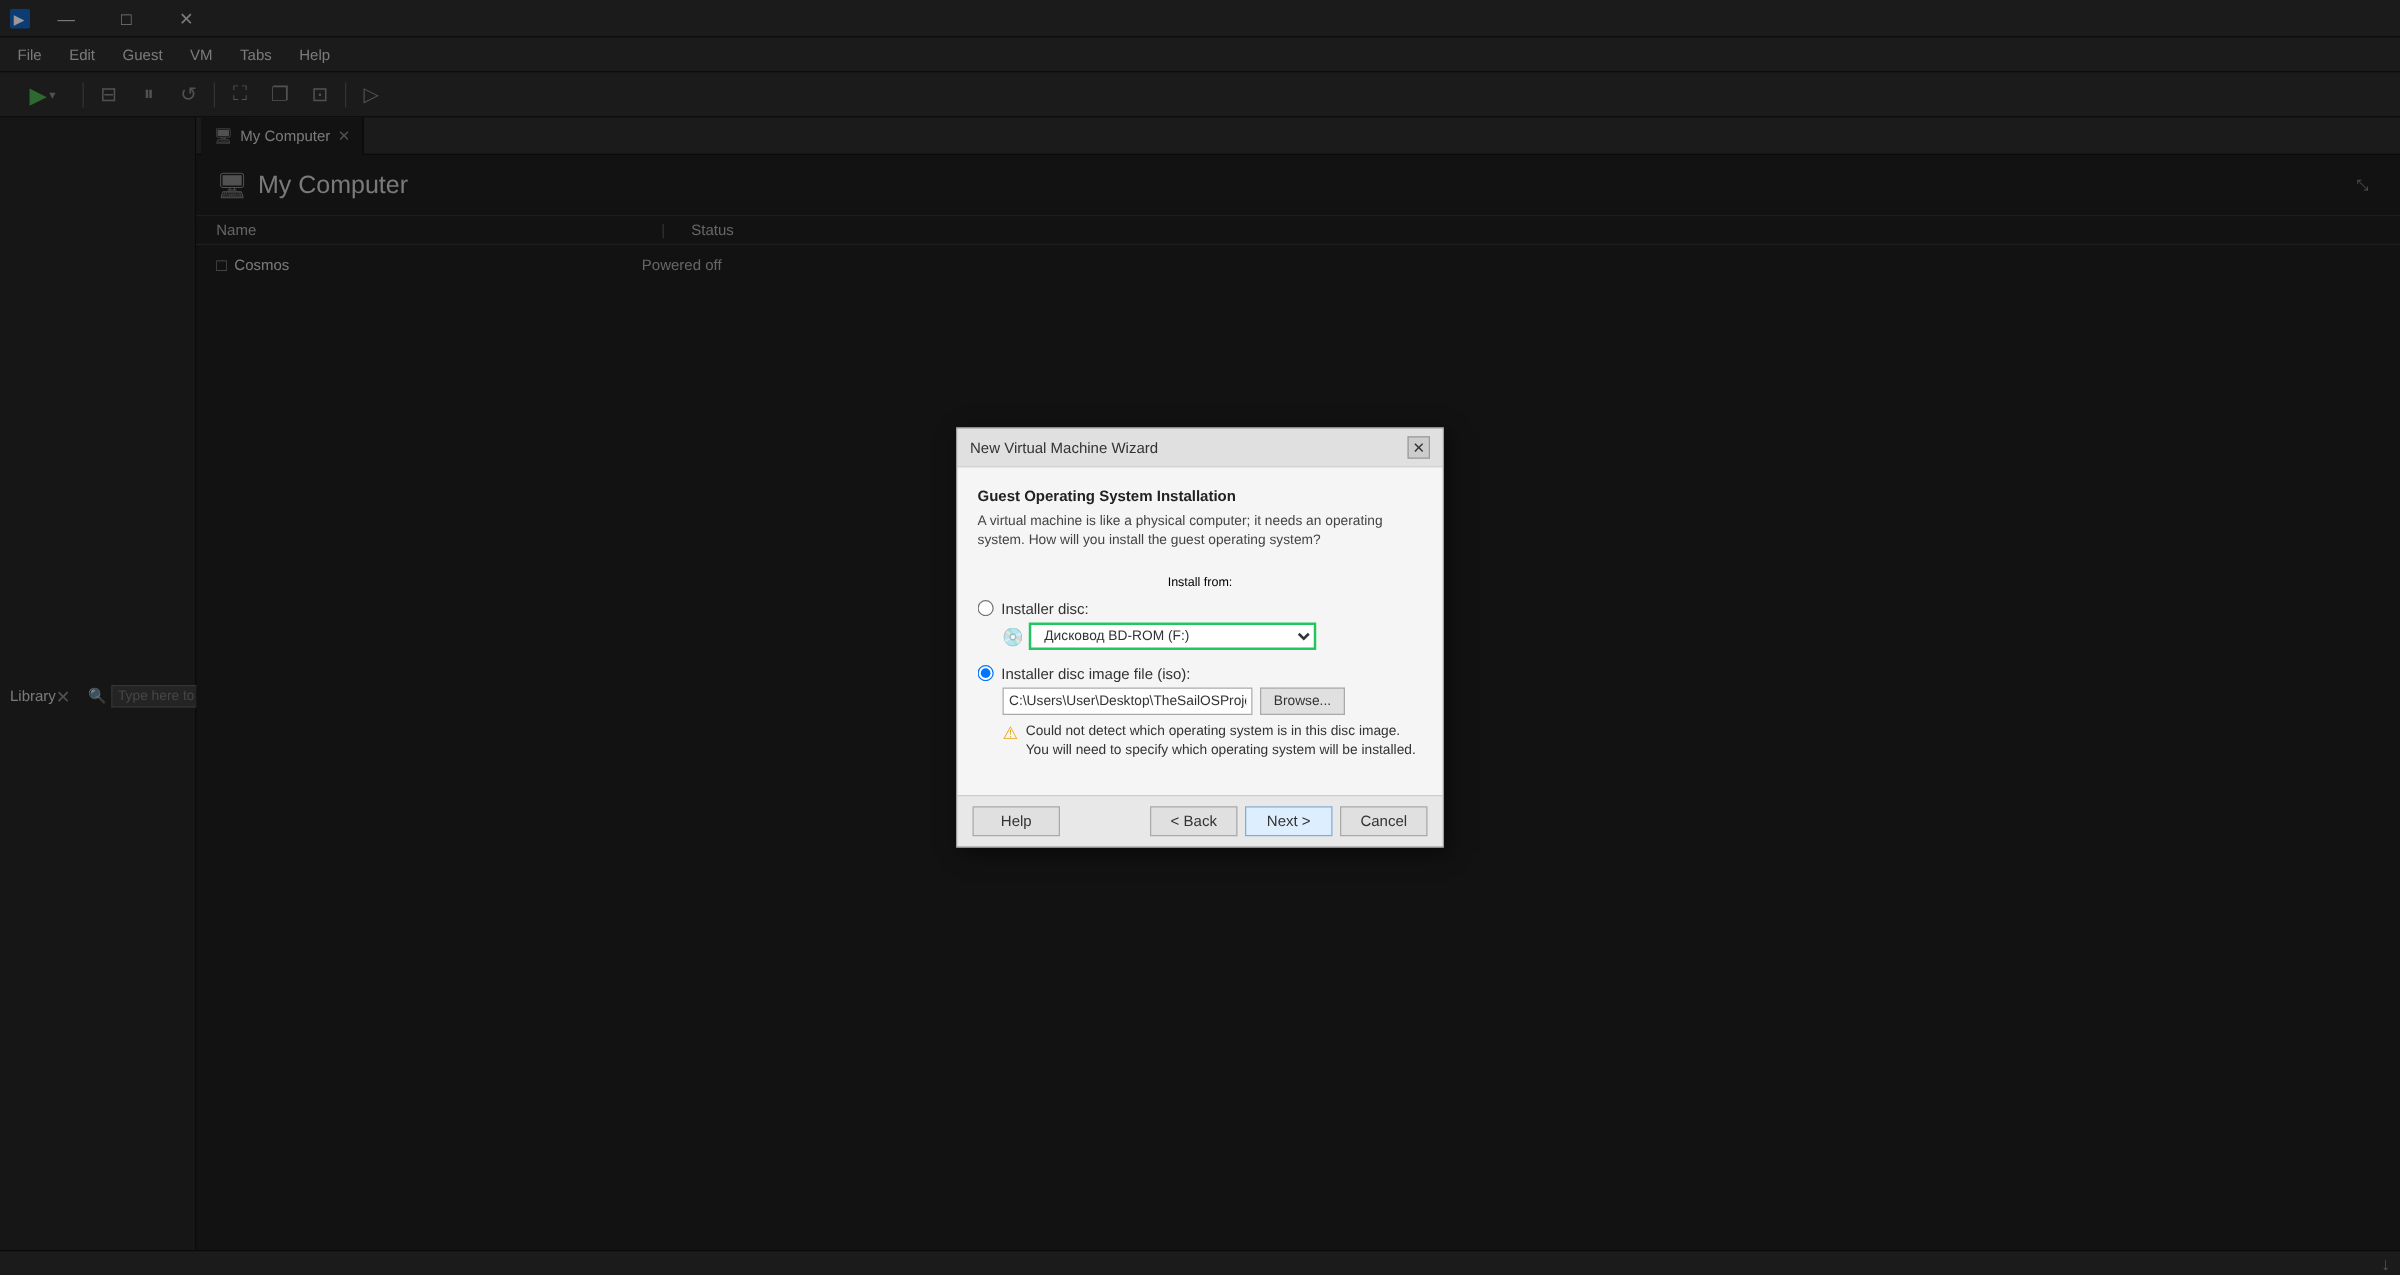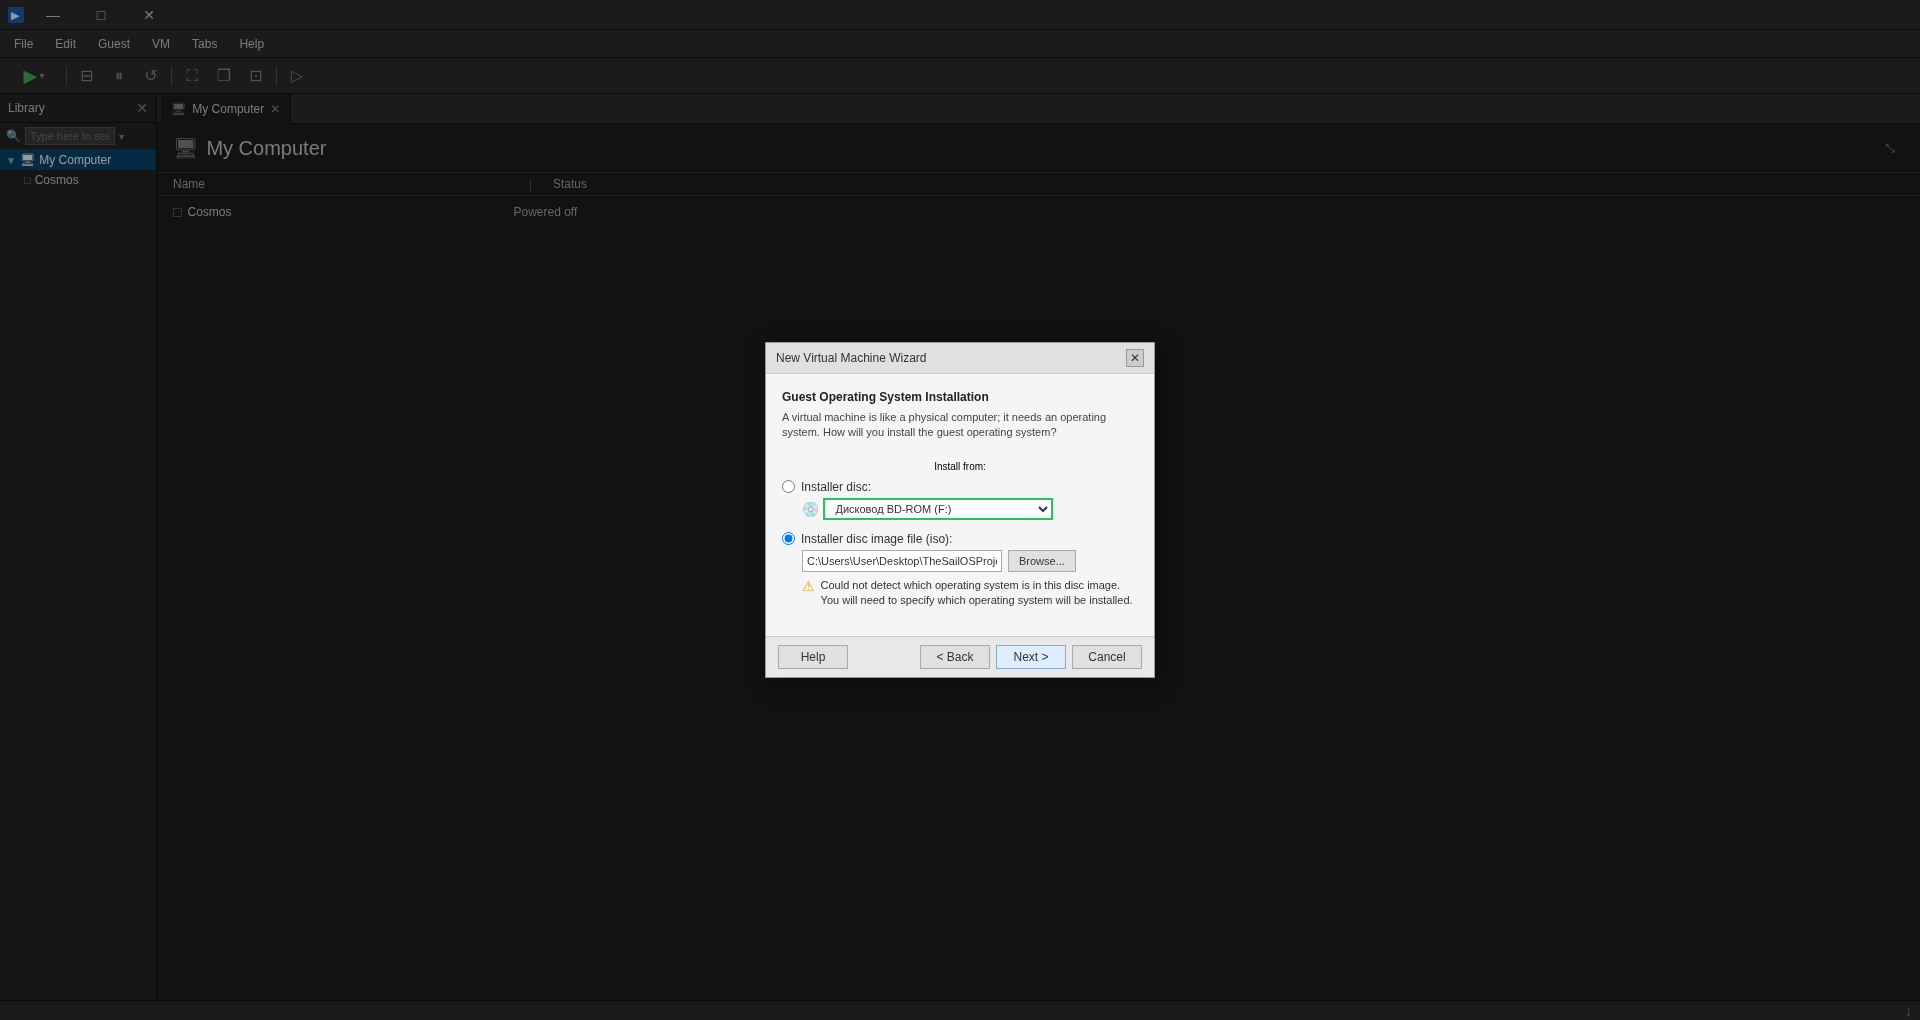--- a/index.html
+++ b/index.html
@@ -90,21 +90,21 @@
       display: flex;
       height: calc(1020px - 94px);
     }
 
     
     #sidebar {
       width: 157px;
       background: #252526;
       border-right: 1px solid #111;
       display: flex;
-      flex-direction: column;
+      flex-direction: row;
     }
     #sidebar-header {
       display: flex;
       align-items: center;
       justify-content: space-between;
       padding: 6px 8px;
       border-bottom: 1px solid #111;
     }
     #sidebar-title {
       color: #ccc;

